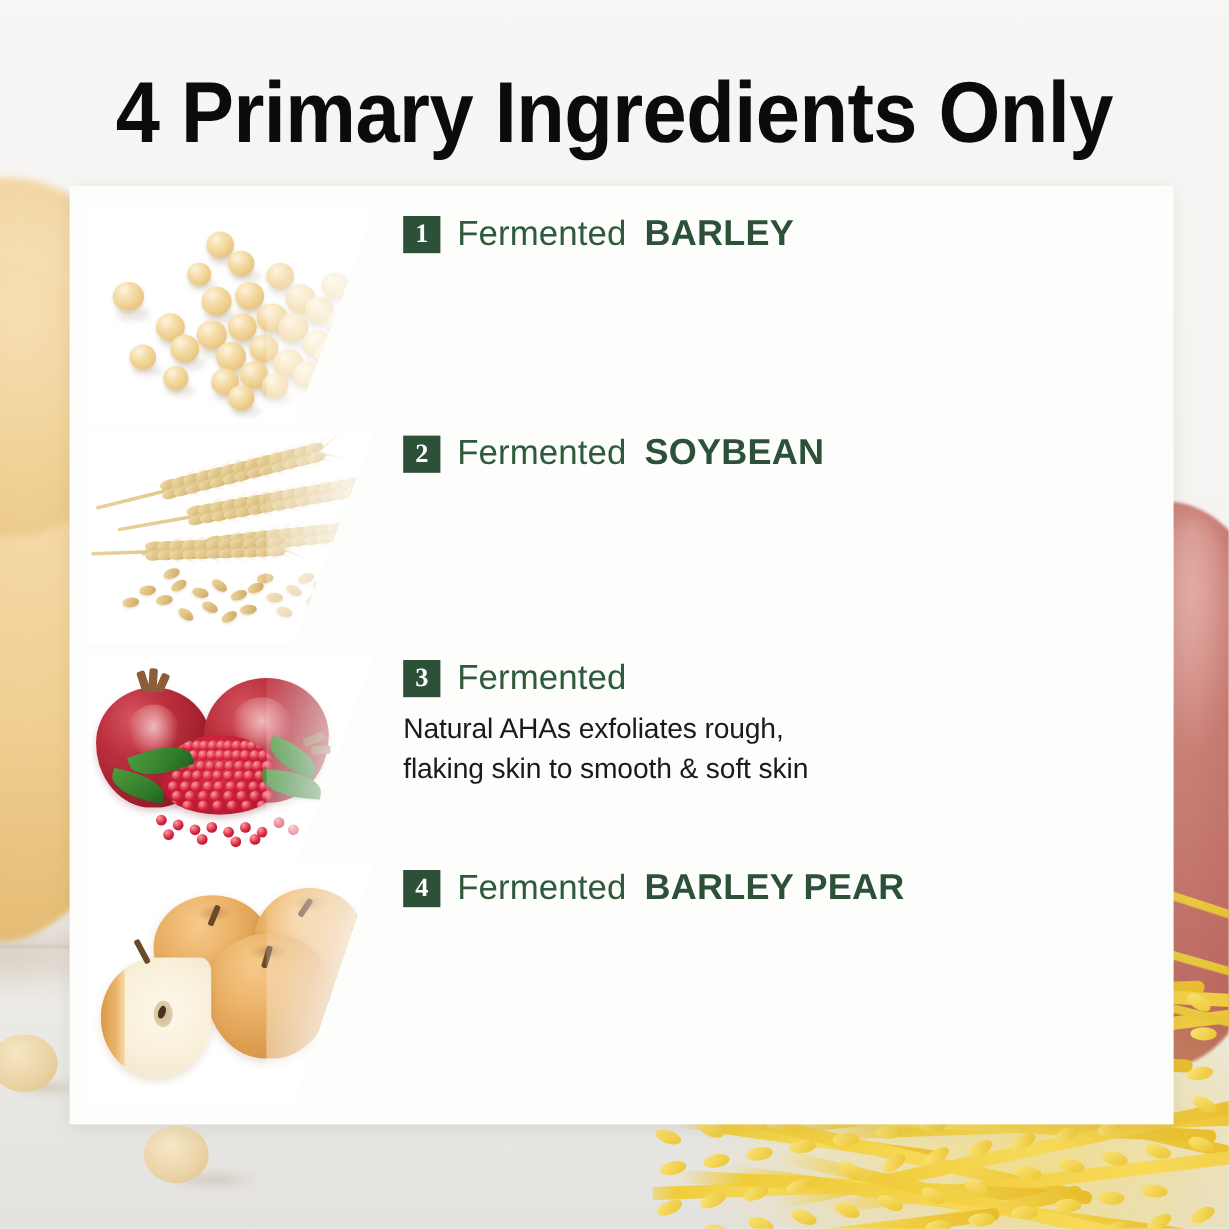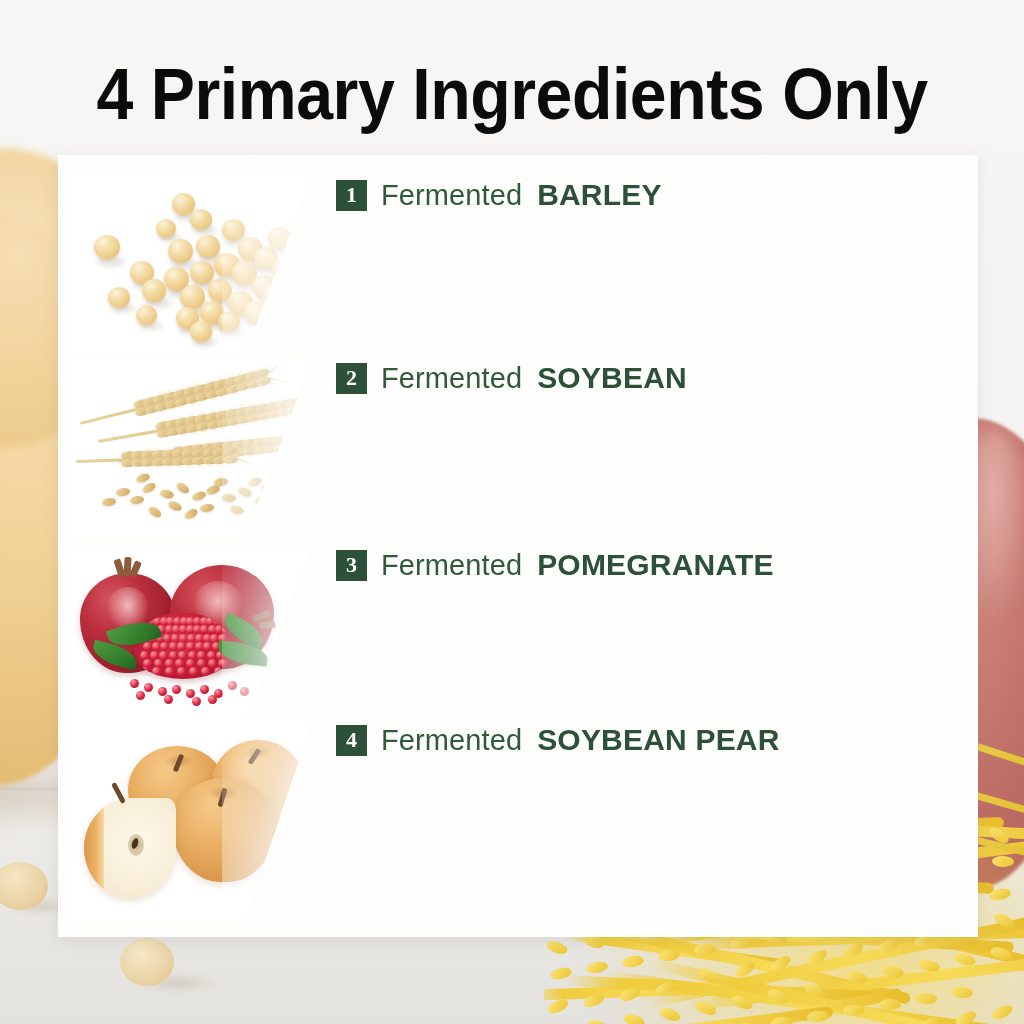--- a/index.html
+++ b/index.html
@@ -738,22 +738,23 @@
               <div class="leaf" style="left: 20px; top: 100px; width: 46px; height: 20px; transform: rotate(14deg);"></div>
               <div class="leaf" style="left: 150px; top: 76px; width: 44px; height: 20px; transform: rotate(26deg);"></div>
               <div class="leaf" style="left: 146px; top: 98px; width: 50px; height: 21px; transform: rotate(6deg);"></div>
             </div>
           <div class="row-photo-soft"></div>
         </div>
         <div class="row-text">
           <div class="head">
             <div class="badge">3</div>
             <div class="ferm">Fermented</div>
-            <div class="kw">POMEGRANATE</div>
           </div>
+          <div class="desc">Natural AHAs exfoliates rough,
+flaking skin to smooth &amp; soft skin</div>
         </div>
       </div>
 
       <div class="row" style="top:565px;height:200px;">
         <div class="row-photo" style="height:200px;">
           <div class="art" id="prart">
               <div class="pr" style="left: 56px; top: 26px; width: 98px; height: 96px;">
                 <div class="pr-dimple" style="left: 36px; top: 8px; width: 30px; height: 14px;"></div>
               </div>
               <div class="pr-stem" style="left: 104px; top: 34px; height: 18px; transform: rotate(22deg);"></div>
@@ -771,20 +772,20 @@
                 <div class="pr-pip" style="left: 48px; top: 40px;"></div>
               </div>
               <div class="pr-stem" style="left: 44px; top: 62px; height: 22px; transform: rotate(-28deg);"></div>
             </div>
           <div class="row-photo-soft" style="height:220px;"></div>
         </div>
         <div class="row-text">
           <div class="head">
             <div class="badge">4</div>
             <div class="ferm">Fermented</div>
-            <div class="kw">SOYBEAN PEAR</div>
+            <div class="kw">BARLEY PEAR</div>
           </div>
         </div>
       </div>
 
     </div>
   </div>
 </div>
 
 </body></html>

